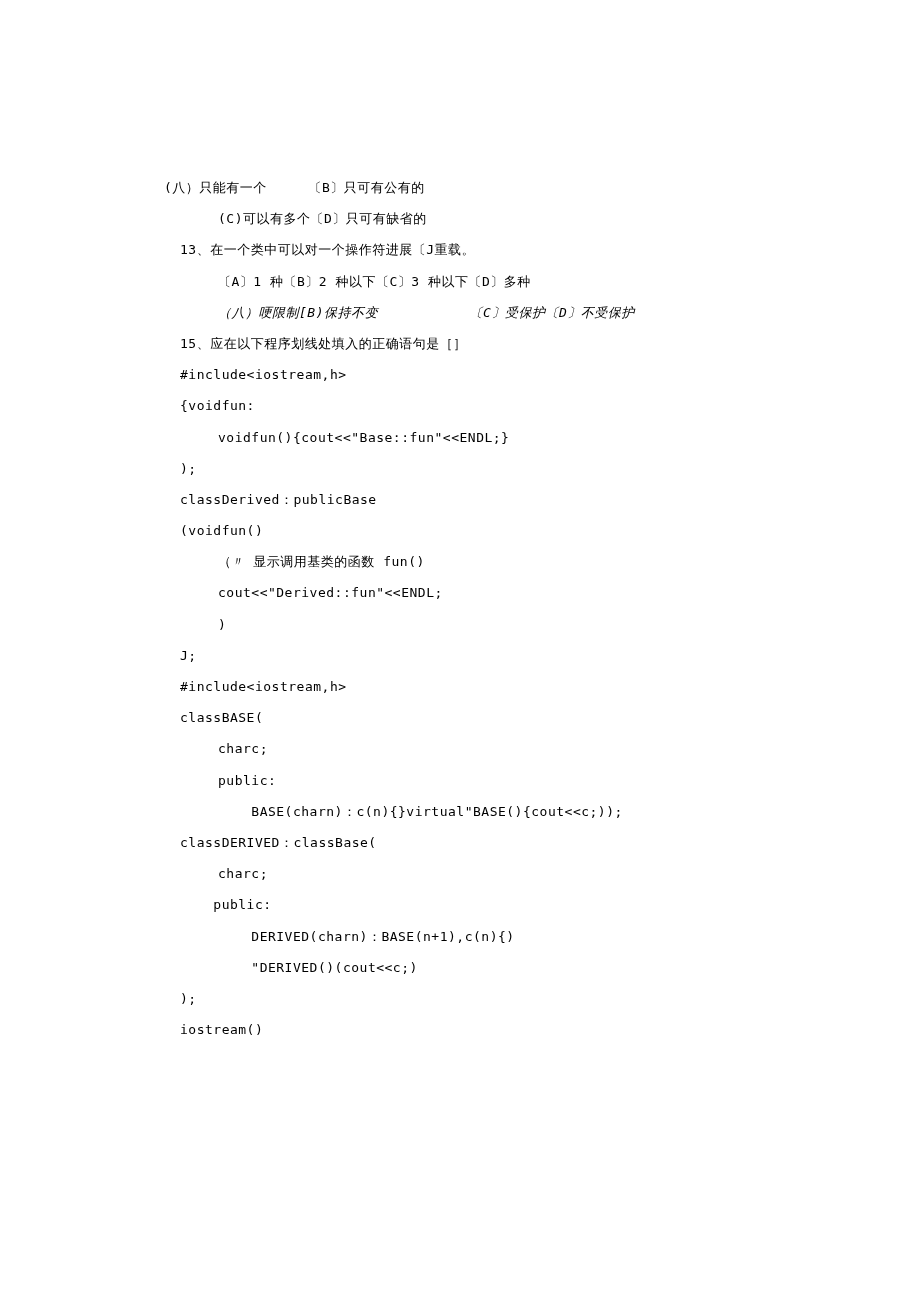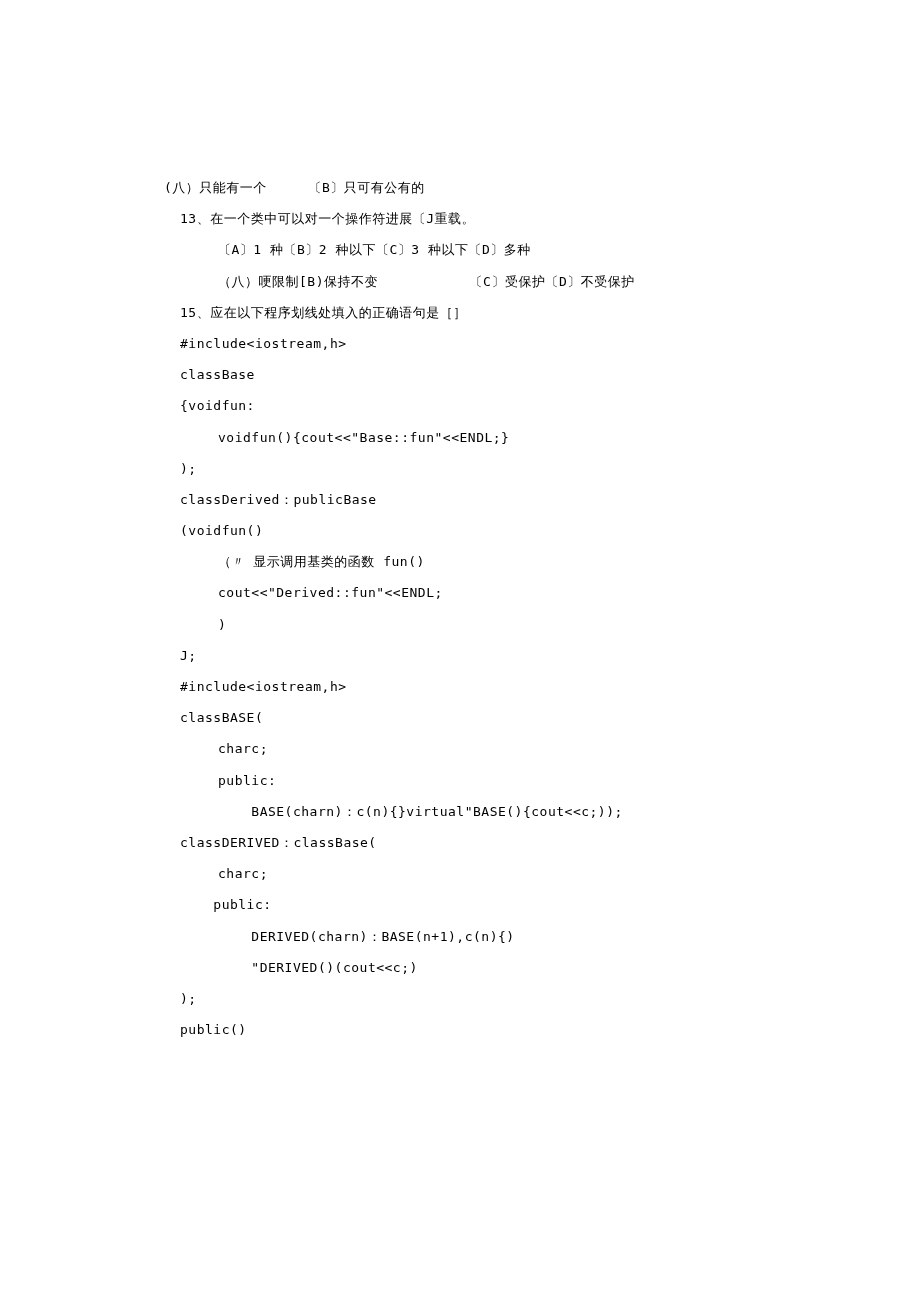--- a/index.html
+++ b/index.html
@@ -17,47 +17,47 @@
       line-height: 2.4;
       padding-top: 172px;
       padding-left: 180px;
     }
     .line {
       white-space: pre;
       letter-spacing: 0.5px;
     }
     .l1 { margin-left: -16px; }
     .indent1 { padding-left: 38px; }
-    .italic { }
+    .italic { font-style: italic; }
   </style>
 </head>
 <body>
 
 <div id="content">
     <div class="line l1">(八）只能有一个     〔B〕只可有公有的</div>
+    <div class="line indent1">(C)可以有多个〔D〕只可有缺省的</div>
     <div class="line">13、在一个类中可以对一个操作符进展〔J重载。</div>
     <div class="line indent1">〔A〕1 种〔B〕2 种以下〔C〕3 种以下〔D〕多种</div>
     <div class="line indent1 italic">（八）哽限制[B)保持不变           〔C〕受保护〔D〕不受保护</div>
     <div class="line">15、应在以下程序划线处填入的正确语句是［］</div>
     <div class="line">#include&lt;iostream,h&gt;</div>
-    <div class="line">classBase</div>
     <div class="line">{voidfun:</div>
     <div class="line indent1">voidfun(){cout&lt;&lt;"Base::fun"&lt;&lt;ENDL;}</div>
     <div class="line">);</div>
     <div class="line">classDerived：publicBase</div>
     <div class="line">(voidfun()</div>
     <div class="line indent1">（〃 显示调用基类的函数 fun()</div>
     <div class="line indent1">cout&lt;&lt;"Derived::fun"&lt;&lt;ENDL;</div>
     <div class="line indent1">)</div>
     <div class="line">J;</div>
     <div class="line">#include&lt;iostream,h&gt;</div>
     <div class="line">classBASE(</div>
     <div class="line indent1">charc;</div>
     <div class="line indent1">public:</div>
     <div class="line indent1">    BASE(charn)：c(n){}virtual"BASE(){cout&lt;&lt;c;));</div>
     <div class="line">classDERIVED：classBase(</div>
     <div class="line indent1">charc;</div>
     <div class="line">    public:</div>
     <div class="line indent1">    DERIVED(charn)：BASE(n+1),c(n){)</div>
     <div class="line indent1">    "DERIVED()(cout&lt;&lt;c;)</div>
     <div class="line">);</div>
-    <div class="line">public()</div>
+    <div class="line">iostream()</div>
   </div>
 
 </body></html>

